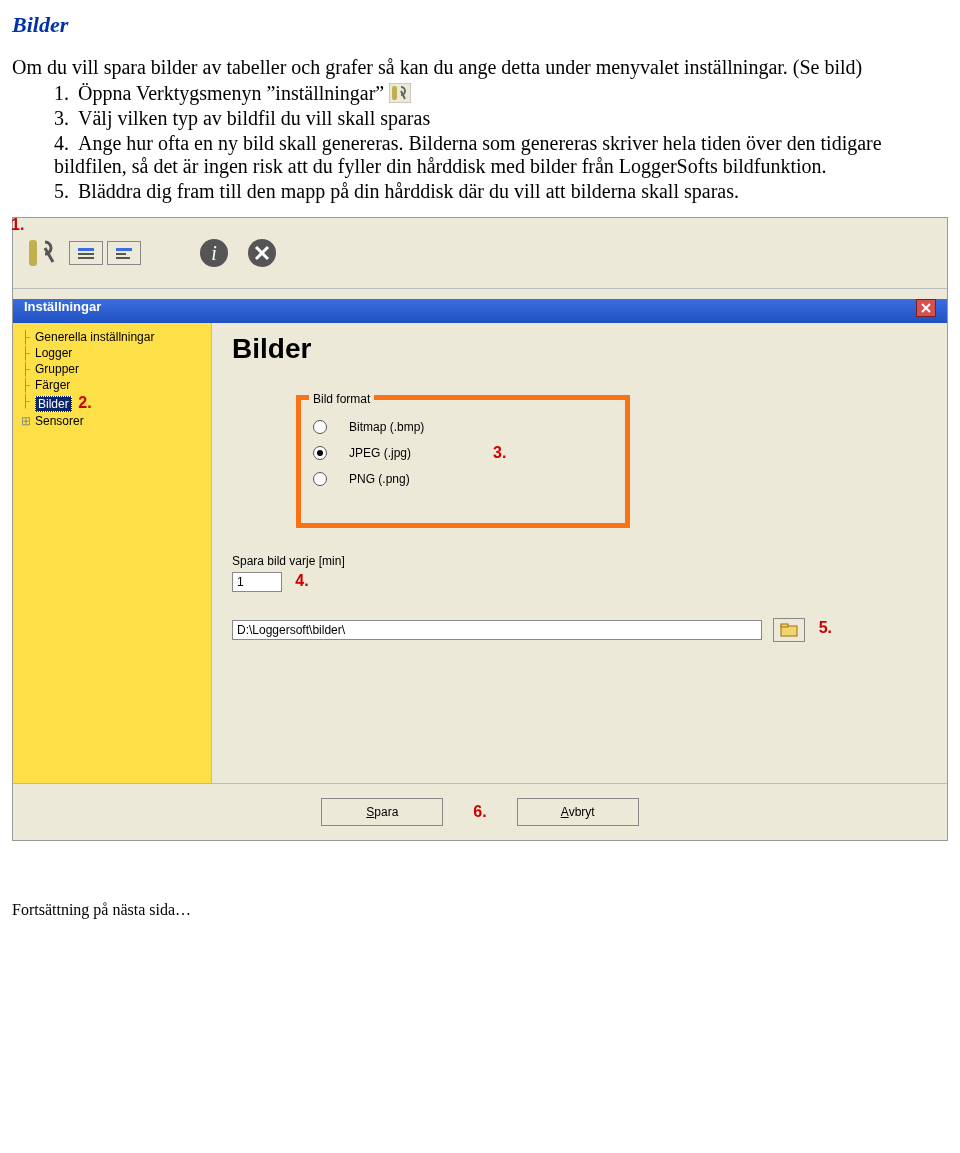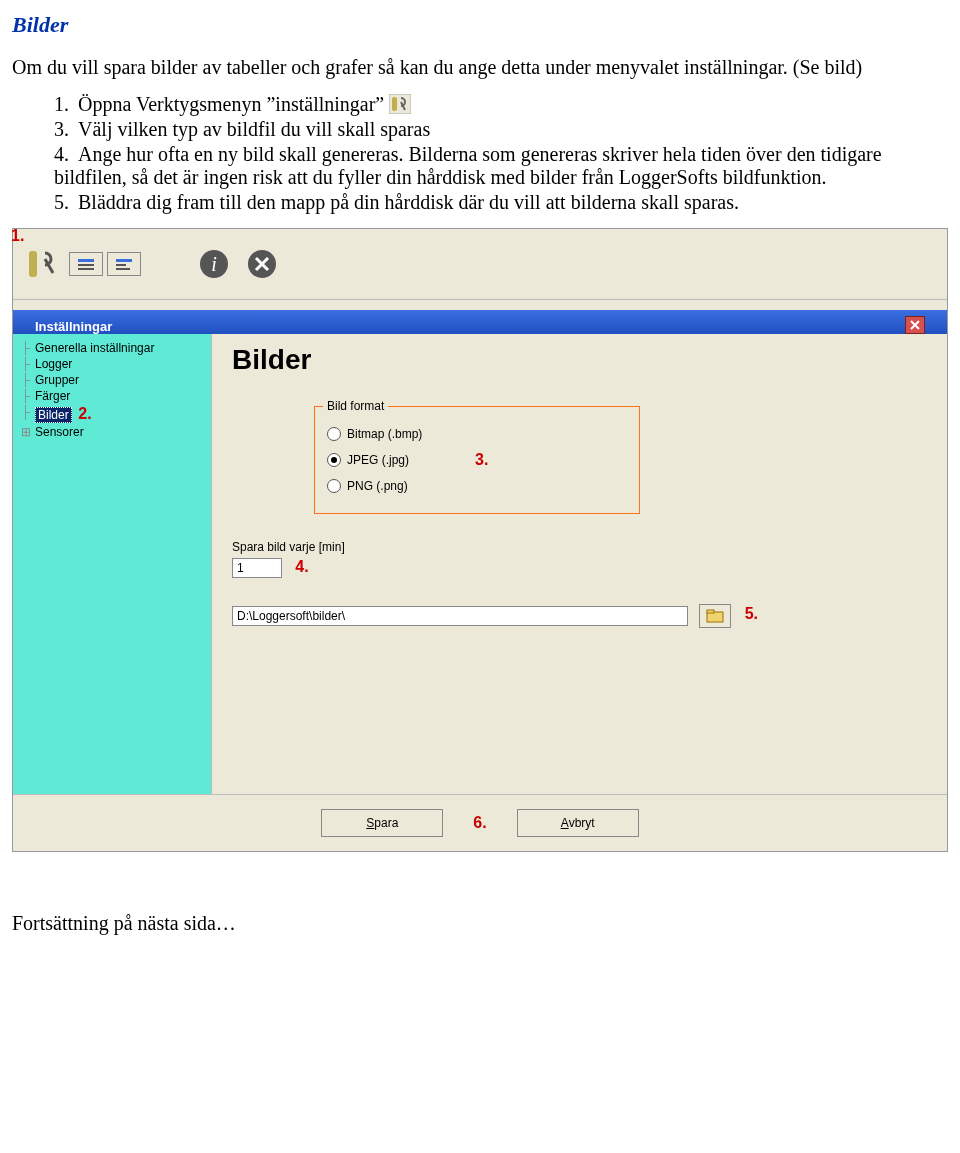--- a/index.html
+++ b/index.html
@@ -12,21 +12,21 @@
   width: 960px;
   box-sizing: border-box;
 }
 .heading {
   color: #0033aa;
   font-style: italic;
   font-weight: bold;
   font-size: 22px;
   margin-bottom: 18px;
 }
-.intro { margin-bottom: 14px; font-family: Liberation Serif, serif; }
+.intro { margin-bottom: 3px; font-family: Liberation Serif, serif; }
 .ol { padding-left: 42px; margin: 0 0 14px 0; }
 .ol > div { margin-bottom: 2px; }
 .num { display: inline-block; width: 24px; }
 .tool-icon {
   display: inline-block;
   width: 22px; height: 20px;
   vertical-align: -3px;
 }
 
 .shot {
@@ -72,42 +72,42 @@
 }
 .callout1 { left: -2px; top: -2px; }
 
 .window {
   margin: 10px 0 0 0;
 }
 .titlebar {
   height: 24px;
   background: linear-gradient(#3a6ee0, #2050c0);
   color: #fff;
-  display:flex; align-items:flex-end;
-  padding: 0 22px;
+  display:flex; align-items:flex-start;
+  padding: 0 11px;
   font-size: 13px;
   font-weight: bold;
   justify-content: space-between;
 }
 .titlebar .closebox {
   width: 18px; height: 16px;
   background: #d75050;
   border: 1px solid #7a2020;
   color: #fff;
   display:flex; align-items:center; justify-content:center;
   font-size: 11px;
   font-weight: bold;
 }
 .winbody {
   display:flex;
   height: 460px;
 }
 .tree {
   width: 190px;
-  background: #5eead4;
+  background: #fde047;
   border-right: 1px solid #bbb;
   padding: 6px 4px;
 }
 .tree-item {
   padding: 1px 2px 1px 18px;
   position: relative;
   white-space: nowrap;
 }
 .tree-item::before {
   content: "├";
@@ -128,54 +128,54 @@
   padding: 10px 20px;
   position: relative;
 }
 .content h1 {
   font-family: Arial, sans-serif;
   font-size: 28px;
   font-weight: bold;
   margin: 0 0 30px 0;
 }
 .group {
-  border: 1px solid #f97316;
-  padding: 10px 12px 10px 12px;
+  border: 5px solid #f97316;
+  padding: 10px 12px 27px 12px;
   width: 300px;
-  margin-left: 82px;
+  margin-left: 64px;
   position: relative;
 }
 .group .legend {
   position: absolute;
   top: -8px; left: 8px;
   background: #ece9d8;
   padding: 0 4px;
   font-size: 12px;
 }
-.radio-row { margin: 10px 0; display:flex; align-items:center; gap:6px; }
+.radio-row { margin: 10px 0; display:flex; align-items:center; gap:22px; }
 .radio {
   width: 12px; height: 12px; border: 1px solid #555; border-radius: 50%;
   background: #fff; display:inline-flex; align-items:center; justify-content:center;
 }
 .radio.checked::after {
   content:""; width:6px; height:6px; background:#000; border-radius:50%;
 }
 .field { margin-top: 26px; }
 .field .flabel { display:block; margin-bottom: 4px; }
 .textinput {
   border: 1px solid #888;
   background: #fff;
   height: 20px;
   padding: 2px 4px;
   font-family: Tahoma, Arial, sans-serif;
   font-size: 12px;
   box-sizing: border-box;
 }
 .input-narrow { width: 50px; }
-.input-wide { width: 456px; display:inline-block; vertical-align: middle; }
+.input-wide { width: 530px; display:inline-block; vertical-align: middle; }
 .browse-btn {
   width: 30px; height: 22px;
   border: 1px solid #888;
   background: #ece9d8;
   display:inline-flex; align-items:center; justify-content:center;
   vertical-align: middle;
   margin-left: 8px;
 }
 .btnbar {
   display:flex; justify-content:center; gap: 30px;
@@ -186,21 +186,21 @@
 .winbtn {
   width: 120px; height: 26px;
   border: 1px solid #888;
   background: #ece9d8;
   display:flex; align-items:center; justify-content:center;
   font-size: 12px;
 }
 .winbtn .ul { text-decoration: underline; }
 .footer {
   margin-top: 60px;
-  font-size: 20px;
+  font-size: 16px;
 }
 </style>
 </head>
 <body>
 
 <div class="heading">Bilder</div>
 
 <div class="intro">Om du vill spara bilder av tabeller och grafer så kan du ange detta under menyvalet inställningar. (Se bild)</div>
 
 <div class="ol">

